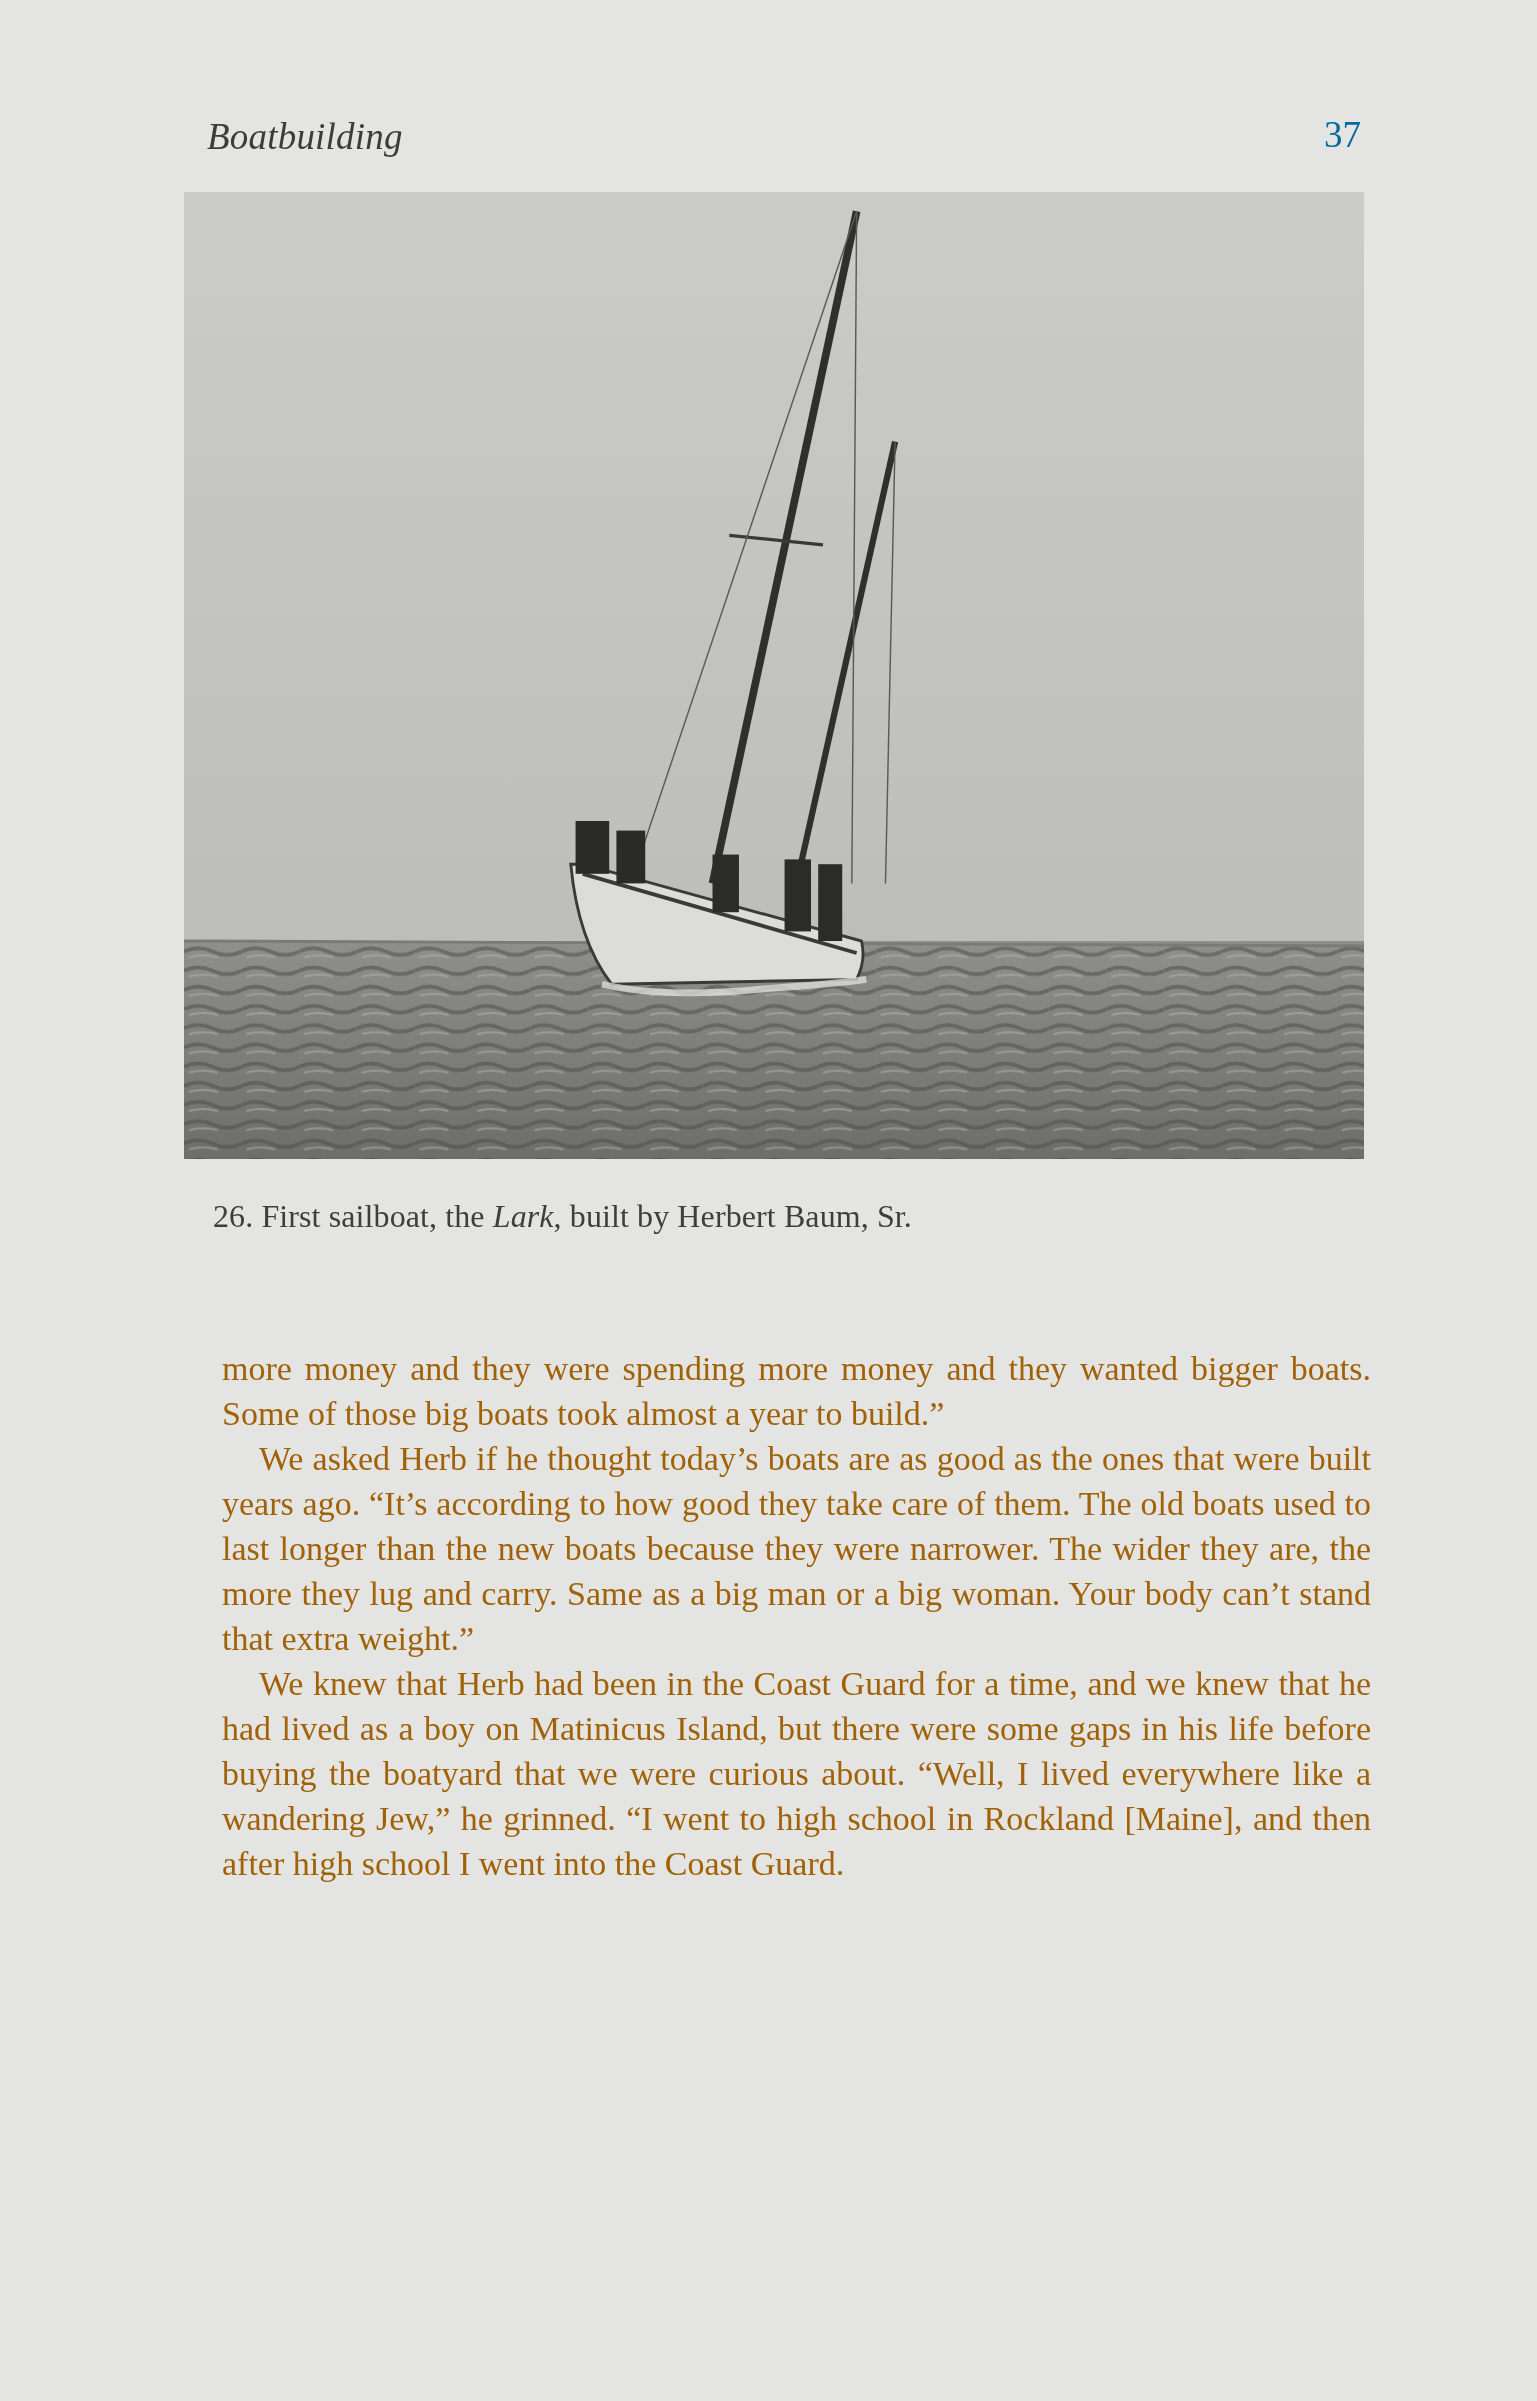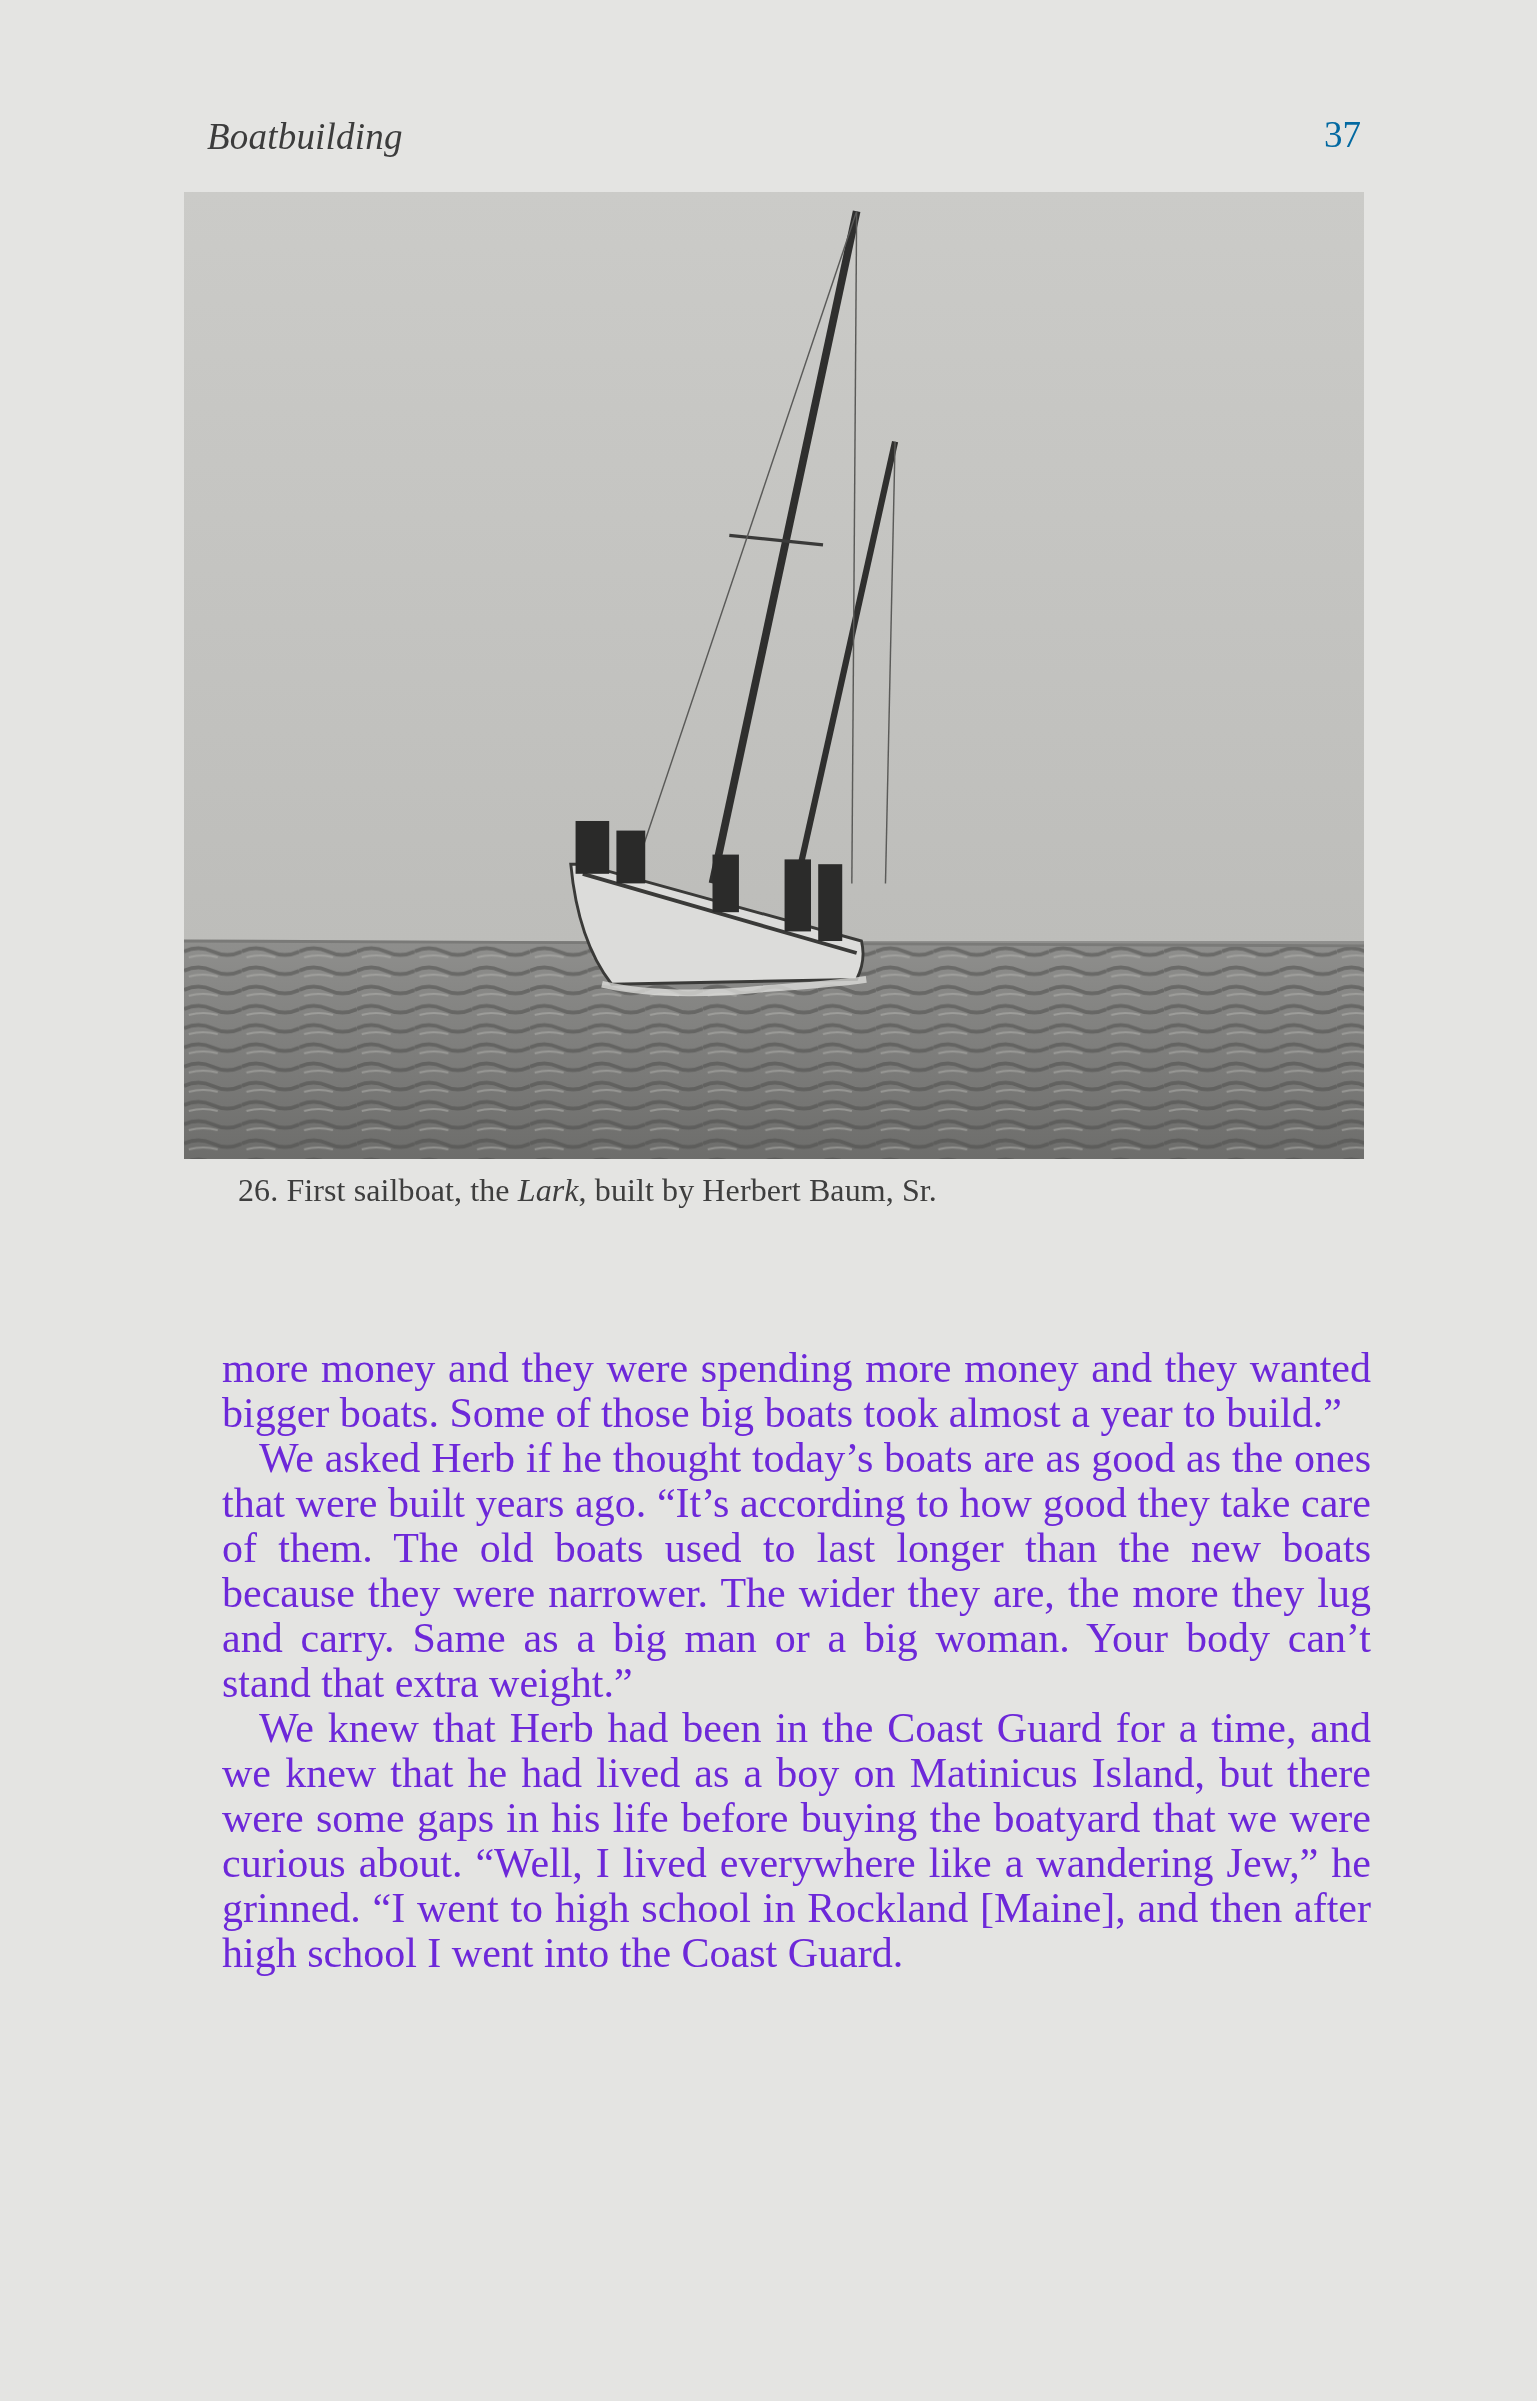--- a/index.html
+++ b/index.html
@@ -40,36 +40,35 @@
     background: #c9c9c6;
     overflow: hidden;
   }
   .photo svg {
     display: block;
     width: 100%;
     height: 100%;
   }
   .caption {
     position: absolute;
-    top: 1172px;
+    top: 1198px;
     left: 213px;
     font-size: 32px;
     color: #3e3e3e;
     letter-spacing: 0.1px;
-    margin-left: 25px;
   }
   .caption i { font-style: italic; }
   .body-text {
     position: absolute;
     top: 1346px;
     left: 222px;
     width: 1149px;
-    font-size: 42px;
+    font-size: 34px;
     line-height: 45px;
-    color: #6d28d9;
+    color: #a16207;
     text-align: justify;
   }
   .body-text p {
     margin: 0;
   }
   .body-text p.indent {
     text-indent: 37px;
   }
   .body-text p.first {
     text-indent: 0;

